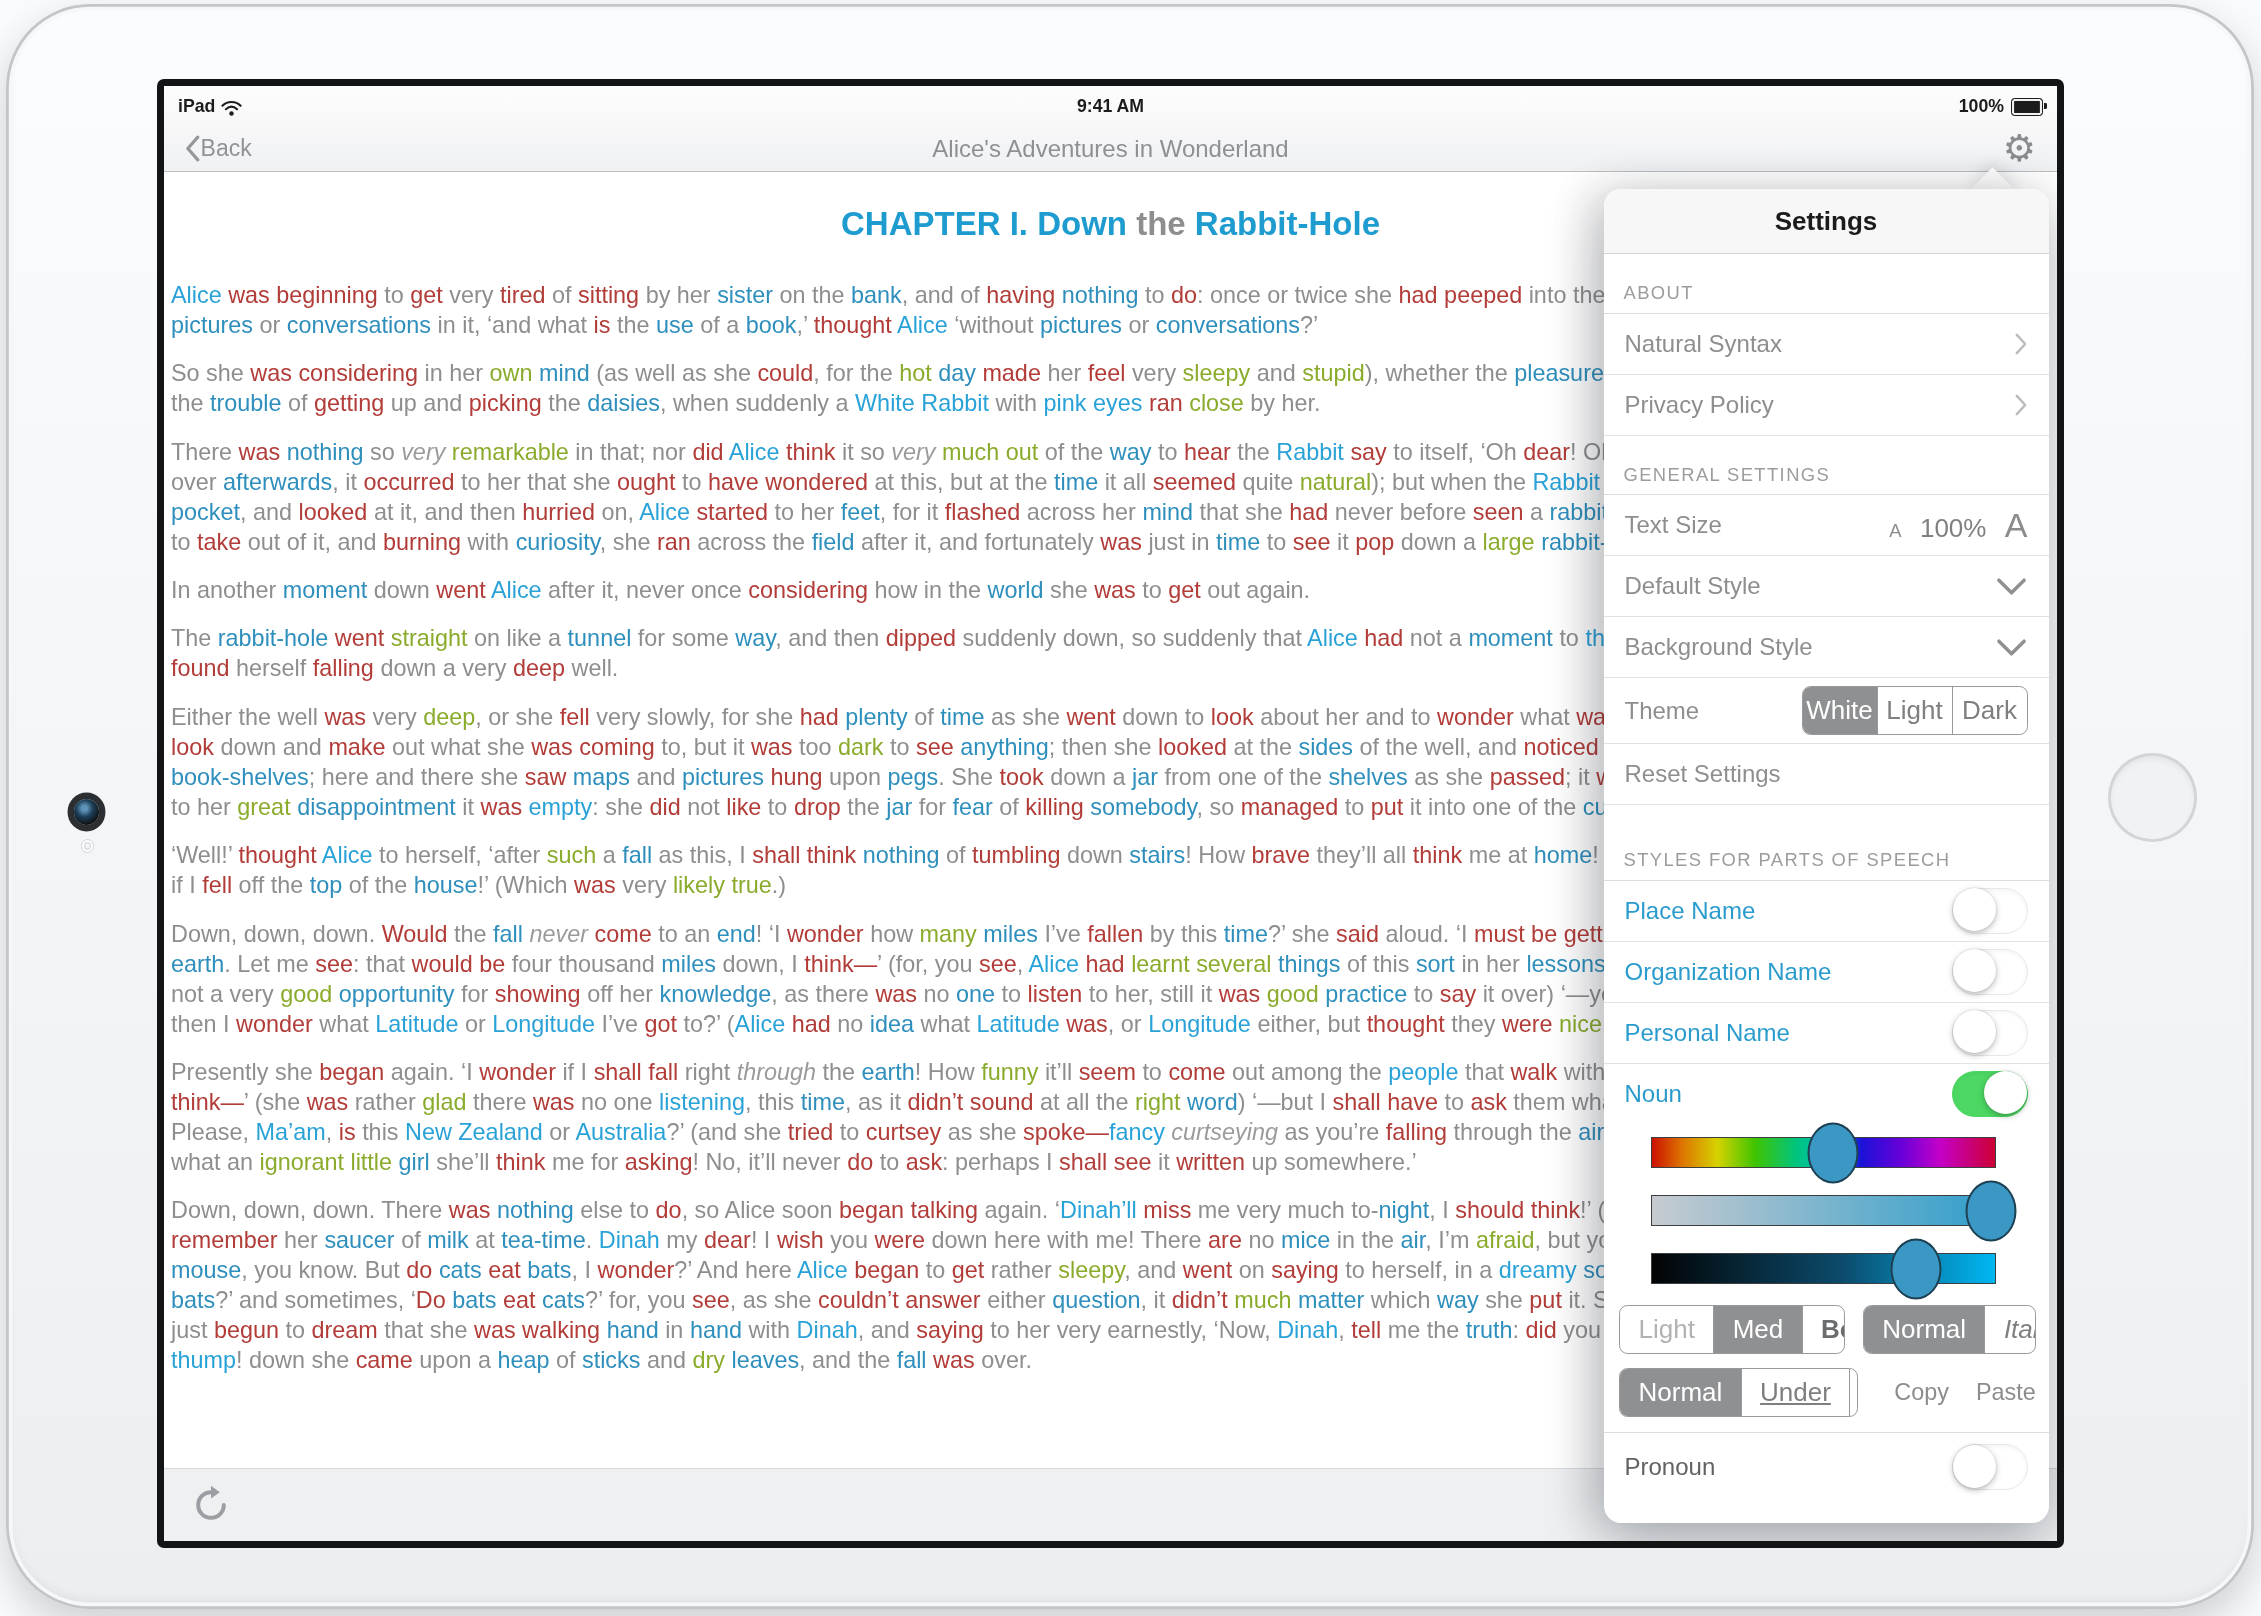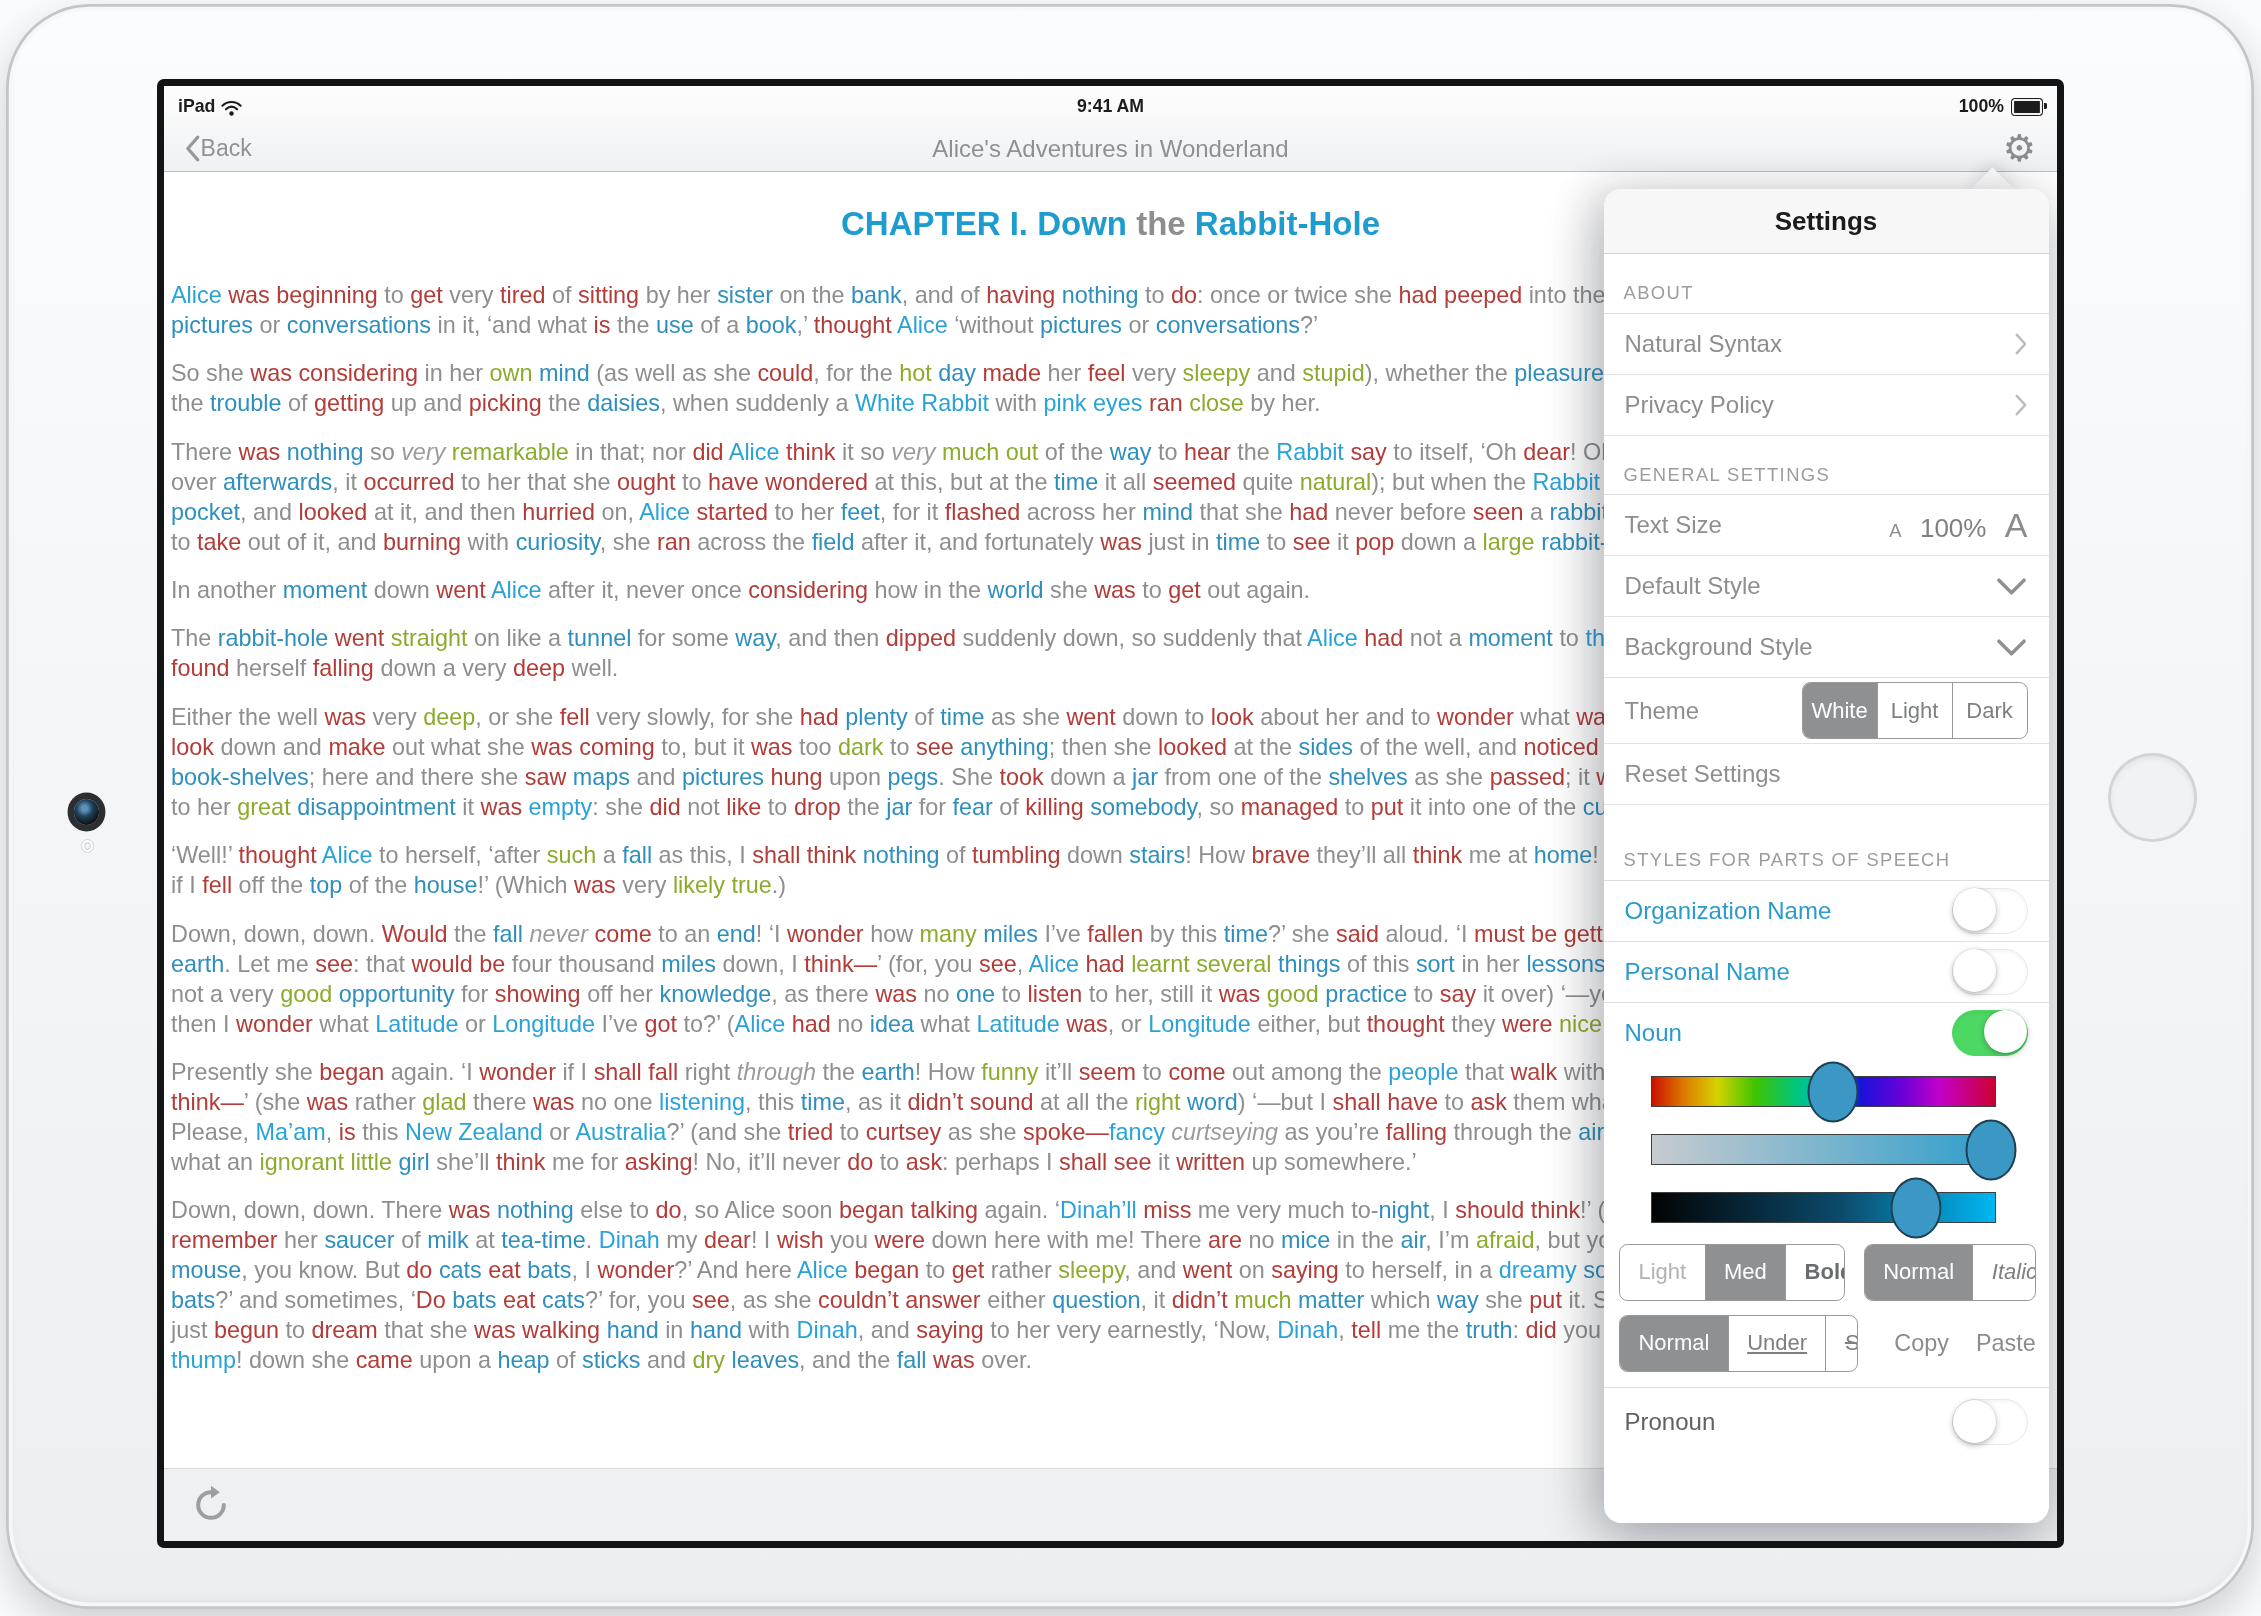--- a/index.html
+++ b/index.html
@@ -61,21 +61,21 @@
   .row .grow{flex:1;}
   .pos-label{color:#2a9bcd;}
   .pronoun-label{color:#5f6163;}
   .chev-right{display:flex;align-items:center;}
   .chev-down{display:flex;align-items:center;}
   .textsize-group{margin-left:auto;display:flex;align-items:baseline;gap:18.4px;color:#8a8c8e;}
   .ts-small{font-size:18.4px;}.ts-value{font-size:26px;color:#7e8082;}.ts-large{font-size:34px;}
 
   
   .segmented{display:flex;border:1.4px solid #97999b;border-radius:8.5px;overflow:hidden;background:#fff;}
-  .seg{padding:0 18.4px;height:55px;display:flex;align-items:center;justify-content:center;font-size:22px;color:#7d7f81;border-left:1.4px solid #97999b;white-space:nowrap;}
+  .seg{padding:0 18.4px;height:47px;display:flex;align-items:center;justify-content:center;font-size:26px;color:#7d7f81;border-left:1.4px solid #97999b;white-space:nowrap;}
   .seg:first-child{border-left:none;}
   .seg.sel{background:#8e9092;color:#fff;}
   .st-light{font-weight:300;color:#b0b2b4;}
   .st-bold{font-weight:bold;color:#6a6c6e;}
   .st-italic{font-style:italic;}
   .st-under{text-decoration:underline;}
   .st-strike{text-decoration:line-through;}
   .theme-seg .seg{width:74px;padding:0;}
 
   
@@ -228,20 +228,27 @@
               <div class="seg">Dark</div>
             </div>
         </div>
         <div class="row">
           <span>Reset Settings</span>
         </div>
 
         <div class="sec-label" style="padding-top:44px">STYLES FOR PARTS OF SPEECH</div>
         <div id="pos-rows">
             <div class="row">
+              <span class="pos-label">Place Name</span>
+              <span class="grow"></span>
+              <div class="toggle">
+                <div class="knob"></div>
+              </div>
+            </div>
+            <div class="row">
               <span class="pos-label">Organization Name</span>
               <span class="grow"></span>
               <div class="toggle">
                 <div class="knob"></div>
               </div>
             </div>
             <div class="row">
               <span class="pos-label">Personal Name</span>
               <span class="grow"></span>
               <div class="toggle">

